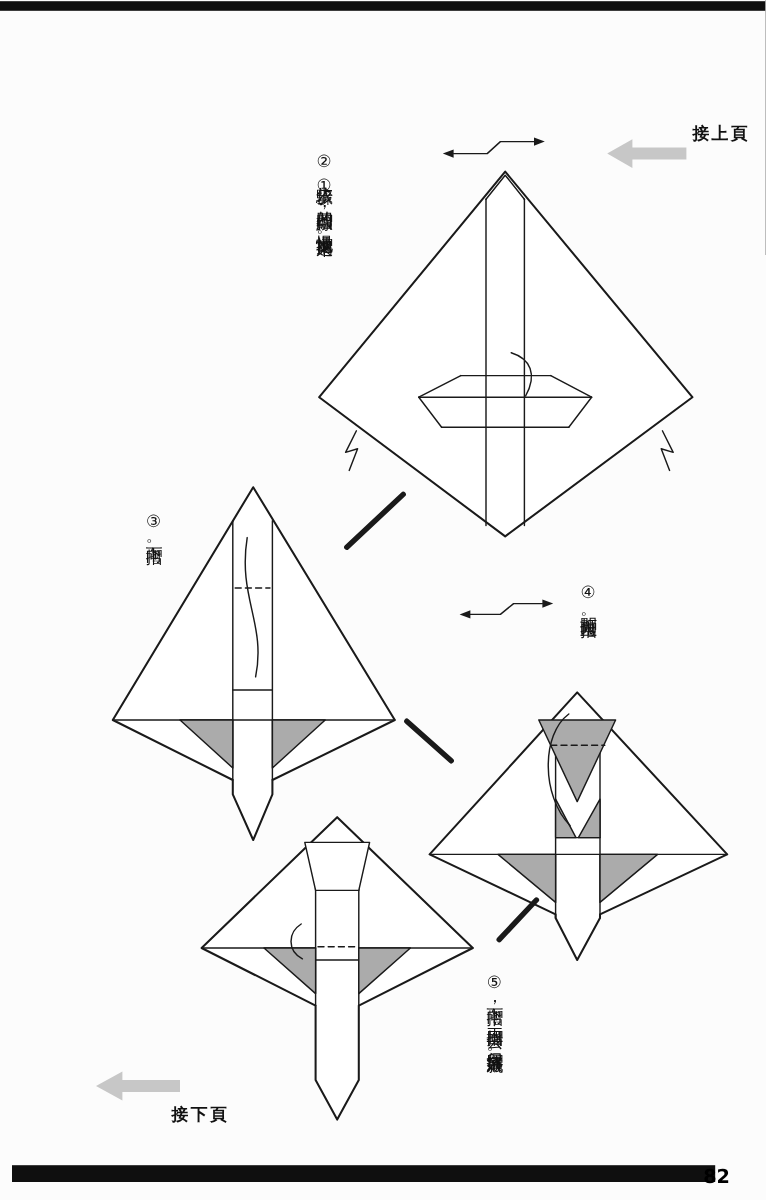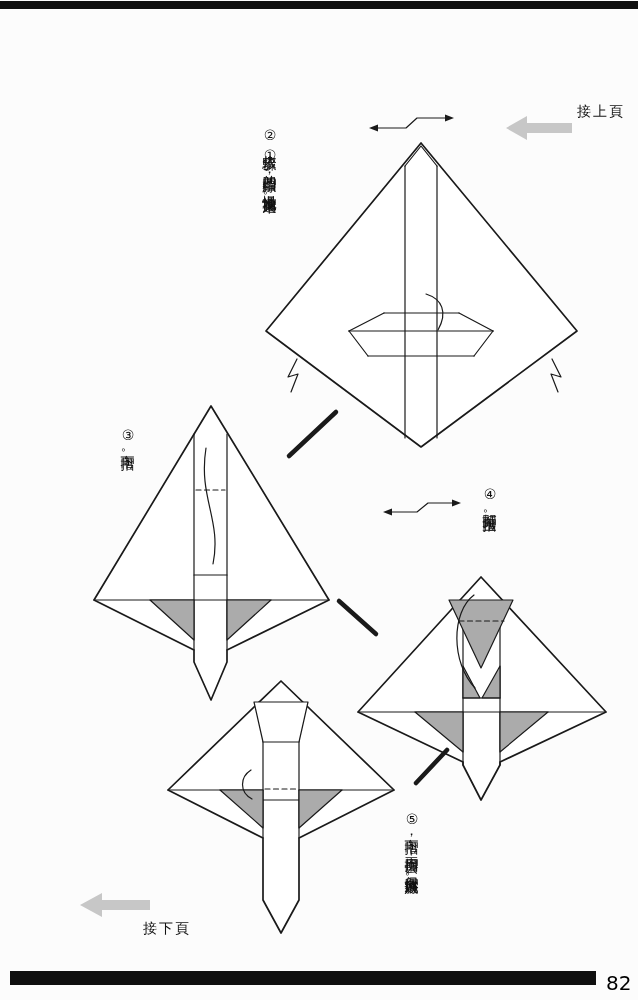--- a/index.html
+++ b/index.html
@@ -28,24 +28,24 @@
     writing-mode: vertical-rl;
     text-orientation: upright;
     font-size:14px; letter-spacing:1px; line-height:18px;
     color:#111; white-space:normal;
   }
   #t2 { left:261px; top:127px; height:122px; }
   #t3 { left:119px; top:427px; height:84px; }
   #t4 { left:481px; top:486px; height:62px; }
   #t5 { left:403px; top:811px; height:108px; }
 
-  .htext { position:absolute; font-size:14px; font-weight:400; letter-spacing:2px; color:#111; }
+  .htext { position:absolute; font-size:14px; font-weight:700; letter-spacing:2px; color:#111; }
   #prev { left:577px; top:103px; }
   #next { left:143px; top:920px; }
-  #pagenum { position:absolute; left:606px; top:971px; font-size:20px; font-weight:400; color:#000; }
+  #pagenum { position:absolute; left:586px; top:971px; font-size:16px; font-weight:700; color:#000; }
 </style>
 </head>
 <body>
 
 <div class="sheet">
 
   <div class="edge top"></div>
   <div class="edge bottom"></div>
 
   <svg class="art" width="638" height="1000" viewBox="0 0 638 1000">

